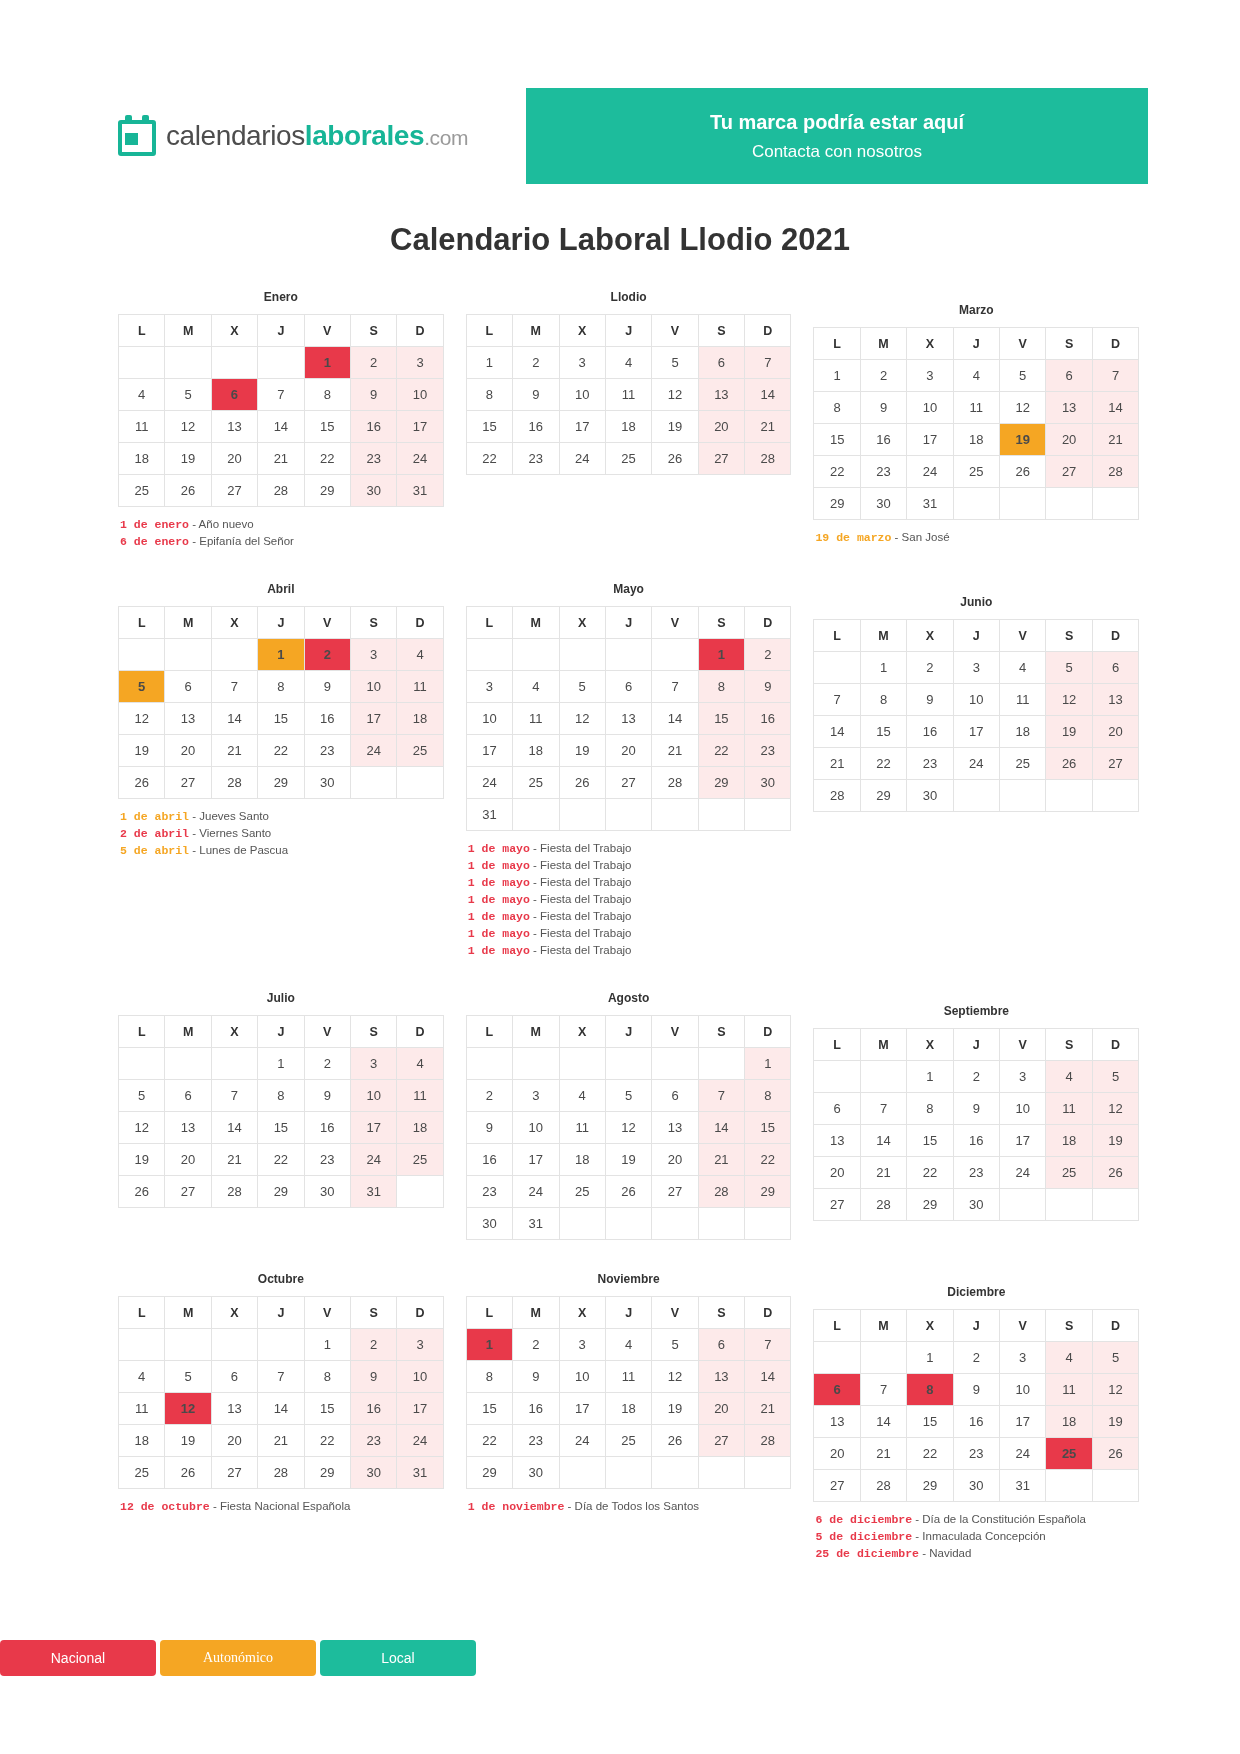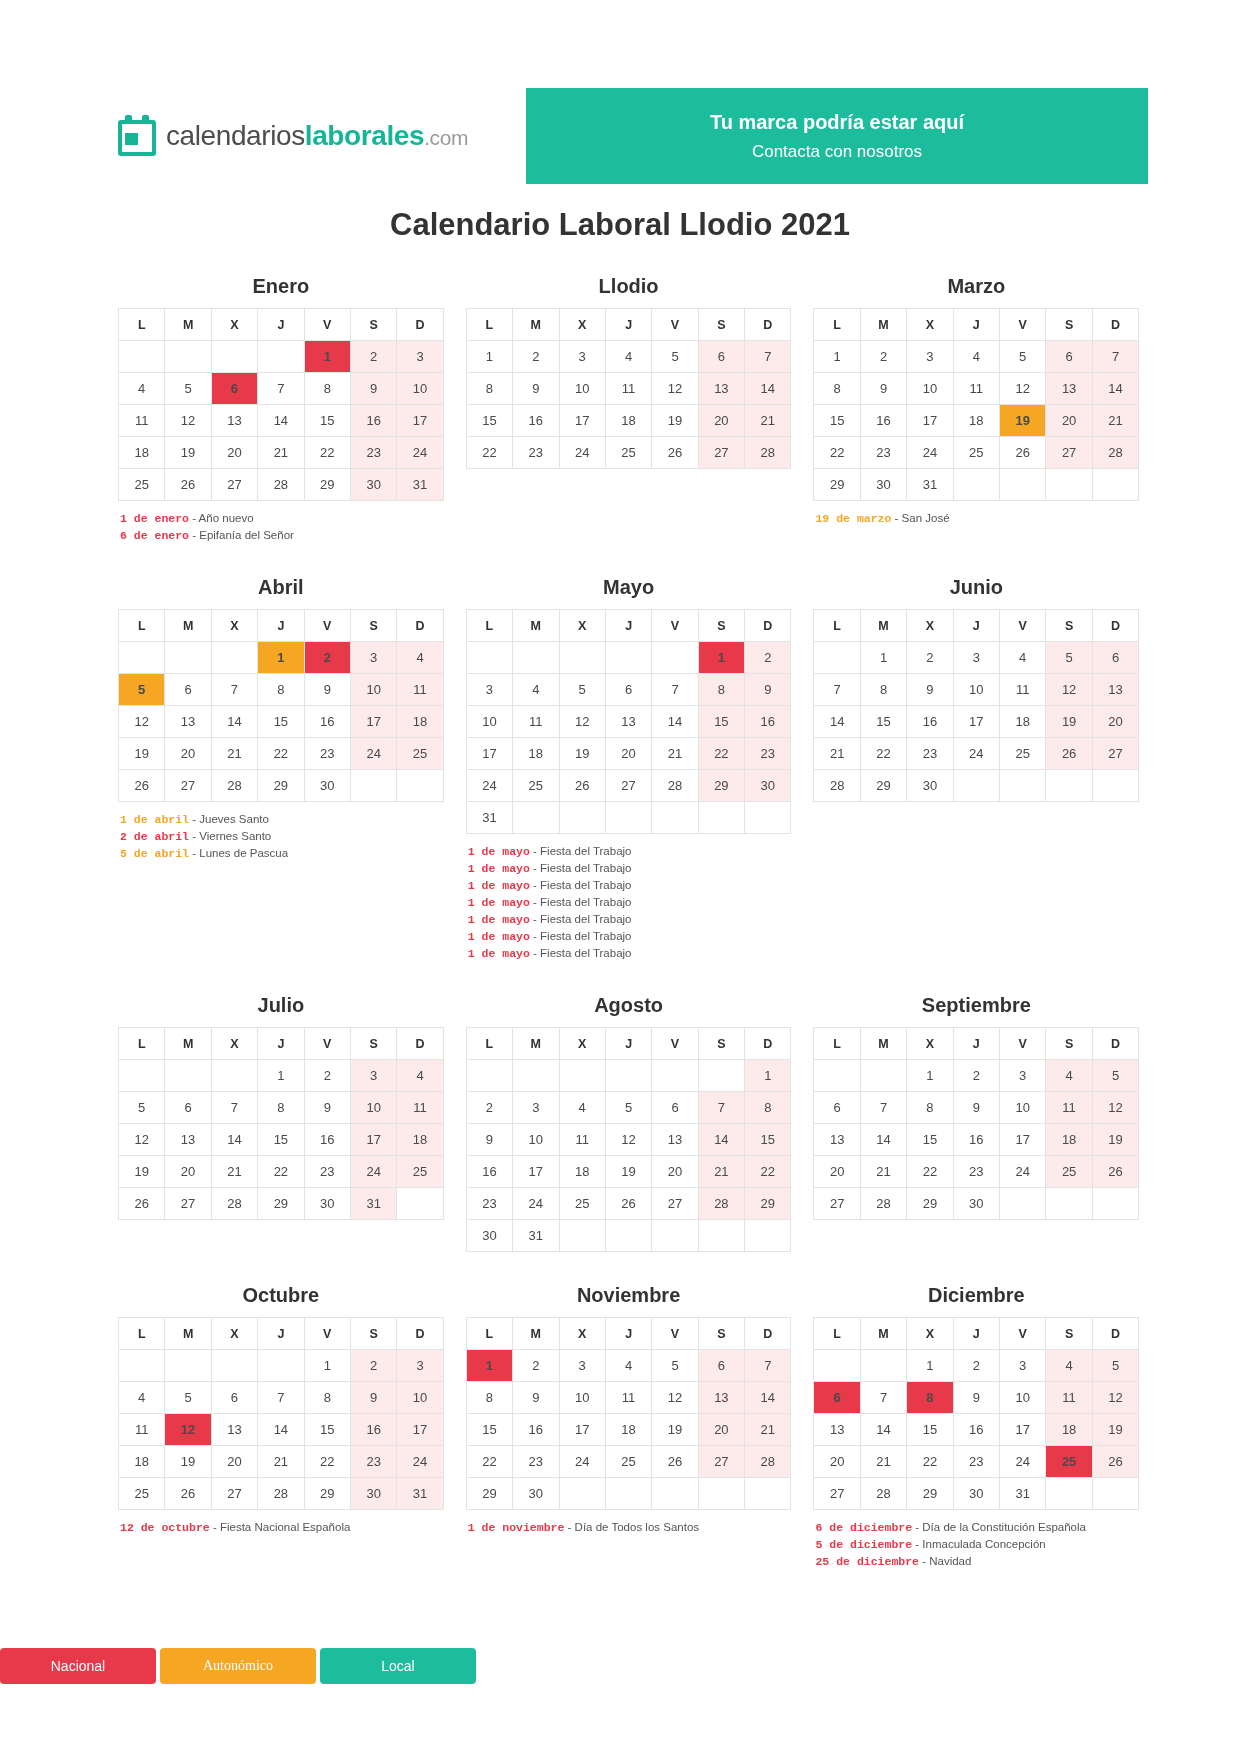--- a/index.html
+++ b/index.html
@@ -101,41 +101,41 @@
     font-size: 17px;
     font-weight: 400;
   }
 
   
   .page-title {
     text-align: center;
     font-size: 31px;
     font-weight: 700;
     color: #333333;
-    margin-top: 23px;
+    margin-top: 38px;
   }
 
   
   .rows {
     margin-top: 32px;
     padding: 0 118px;
   }
   .row {
     display: flex;
     gap: 0;
   }
   .col {
     width: 340px;
     margin-right: 22px;
   }
-  .col:last-child { margin-right: 0; }
+  .col:last-child { margin-right: 0; margin-top: 13px; }
 
   .month-name {
     text-align: center;
-    font-size: 20px;
+    font-size: 12px;
     font-weight: 700;
     color: #333333;
     margin-bottom: 10px;
   }
   table.cal {
     border-collapse: collapse;
     width: 318px;
     margin: 0 auto;
     table-layout: fixed;
   }

